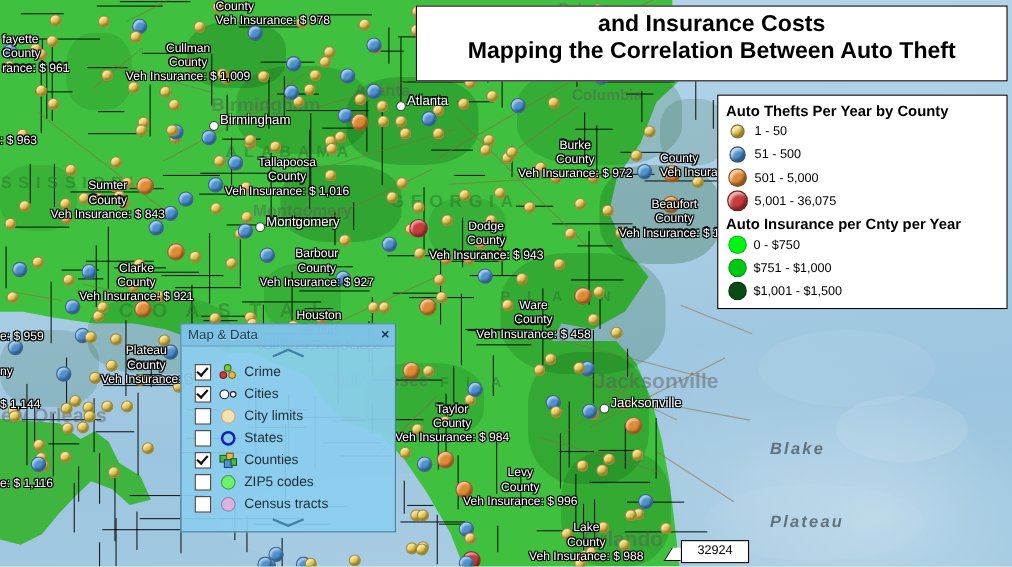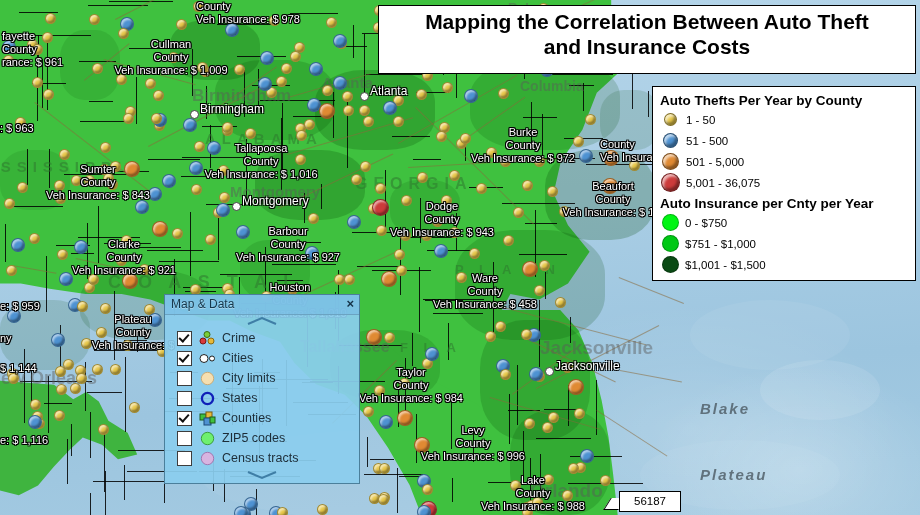--- a/index.html
+++ b/index.html
@@ -771,22 +771,22 @@
       </div>
 
     <div id="oceanlabels">
         <div class="oceanlbl" style="left: 700px; top: 400px;">Blake</div>
         <div class="oceanlbl" style="left: 700px; top: 466px;">Plateau</div>
       </div>
   </div>
 
   <div id="title">
     <h1>
+      <span style="display: block;">and Insurance Costs</span>
       <span style="display: block;">Mapping the Correlation Between Auto Theft</span>
-      <span style="display: block;">and Insurance Costs</span>
     </h1>
   </div>
 
   <div id="legend">
     <div class="lg-head">Auto Thefts  Per Year by County</div>
     <div id="theftrows">
         <div class="lg-row">
           <span class="lg-sym sphere" style="width: 11px; height: 11px; background: rgb(232, 200, 74); margin-left: 3px; margin-right: 9px;"></span>
           <span class="lg-txt">1 - 50</span>
         </div>
@@ -884,15 +884,15 @@
             </svg></span>
           <span class="md-txt">Census tracts</span>
         </li>
       </ul>
     <svg class="chev" style="margin-top:3px;" viewBox="0 0 34 9">
       <polyline points="3,1 17,7 31,1" fill="none" stroke="#3f7ea6" stroke-width="2"></polyline>
     </svg>
   </div>
 
   <div id="ziptail"></div>
-  <div id="zipbox">56187</div>
+  <div id="zipbox">32924</div>
 
 </div>
 
 </body></html>

